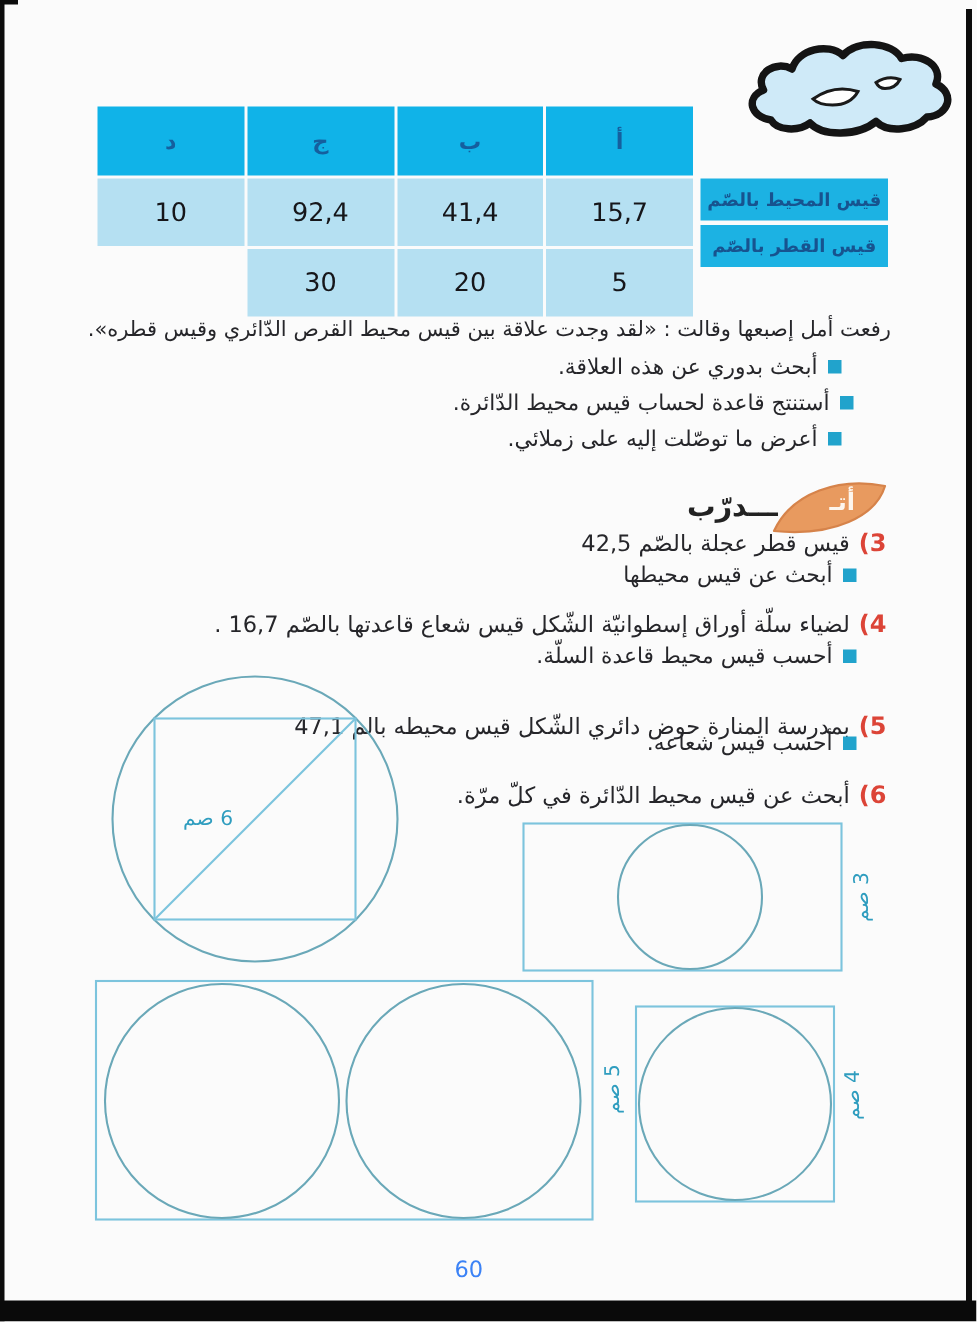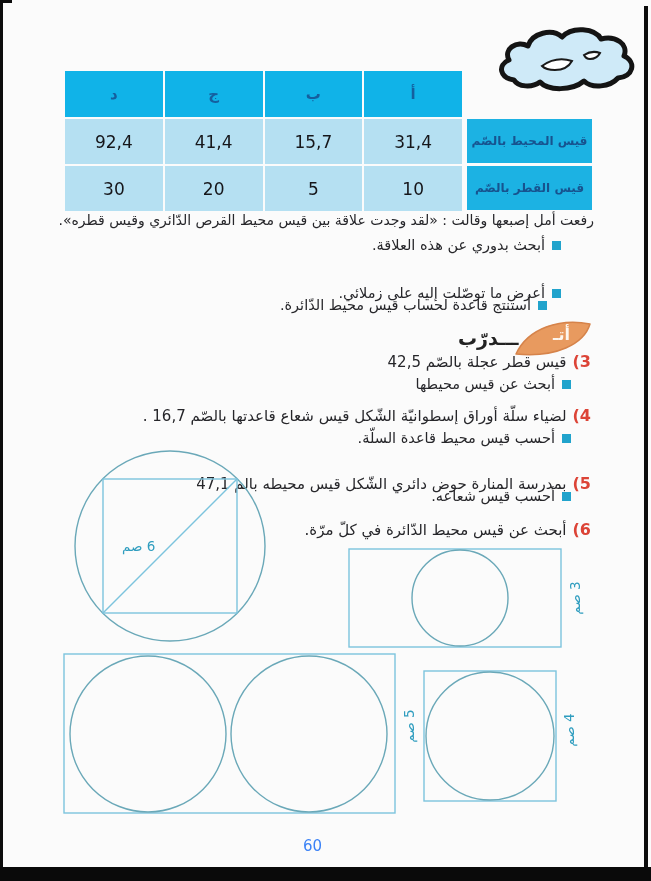--- a/index.html
+++ b/index.html
@@ -29,21 +29,21 @@
     background:#10b3e8;color:#155f9e;font-weight:bold;font-size:15px;
     display:flex;align-items:center;justify-content:center;
   }
   .tbl-values .vcell{
     background:#b5e0f2;color:#16161a;font-size:17px;
     display:flex;align-items:center;justify-content:center;
   }
   .tbl-labels{position:absolute;left:467px;top:119px;width:125px;}
   .tbl-labels .lcell{
     background:#1cb2e3;color:#17538f;font-weight:bold;font-size:12px;
-    height:44px;margin-bottom:3px;direction:rtl;
+    height:28px;margin-bottom:3px;direction:rtl;
     display:flex;align-items:center;justify-content:center;
   }
 
   
   .rtl-line{position:absolute;direction:rtl;white-space:nowrap;color:#26262a;}
   .intro{right:57px;top:212px;font-size:14px;}
   .blt{font-size:14.5px;}
   .blt .sq{display:inline-block;width:9px;height:9px;background:#21a3cc;margin-left:7px;}
   .ex-line{font-size:15px;}
   .ex-num{display:inline-block;direction:ltr;unicode-bidi:bidi-override;
@@ -78,41 +78,40 @@
     <path d="M50,42 q14,-10 30,-5 q-5,9 -17,9 q-9,0 -13,-4 z" fill="#ffffff" stroke="#1a1a1a" stroke-width="2"></path>
     <path d="M92,31 q8,-5 16,-2 q-3,6 -10,6 q-4,0 -6,-4 z" fill="#ffffff" stroke="#1a1a1a" stroke-width="2"></path>
   </svg>
 
   <div class="tbl-values">
     <div class="hcell">أ</div>
     <div class="hcell">ب</div>
     <div class="hcell">ج</div>
     <div class="hcell">د</div>
 
-    <div class="vcell">31,4</div>
     <div class="vcell">15,7</div>
     <div class="vcell">41,4</div>
     <div class="vcell">92,4</div>
 
     <div class="vcell">10</div>
     <div class="vcell">5</div>
     <div class="vcell">20</div>
     <div class="vcell">30</div>
   </div>
   <div class="tbl-labels">
     <div class="lcell">قيس المحيط بالصّم</div>
     <div class="lcell">قيس القطر بالصّم</div>
   </div>
 
   <div class="rtl-line intro">رفعت أمل إصبعها وقالت : «لقد وجدت علاقة بين قيس محيط القرص الدّائري وقيس قطره».</div>
 
   <div class="rtl-line blt" style="right:90px;top:237px;">
     <span class="sq"></span><span>أبحث بدوري عن هذه العلاقة.</span>
   </div>
-  <div class="rtl-line blt" style="right:104px;top:261px;margin-top:36px;">
+  <div class="rtl-line blt" style="right:82px;top:261px;">
     <span class="sq"></span><span>أستنتج قاعدة لحساب قيس محيط الدّائرة.</span>
   </div>
   <div class="rtl-line blt" style="right:90px;top:285px;">
     <span class="sq"></span><span>أعرض ما توصّلت إليه على زملائي.</span>
   </div>
 
   <div class="practice">
     <svg width="82" height="42" viewBox="0 0 82 42">
       <path d="M4,36 C16,10 48,0 78,6 C72,26 44,40 4,36 Z" fill="#e89a5f" stroke="#d6834a" stroke-width="1.5" stroke-linejoin="round"></path>
     </svg>

